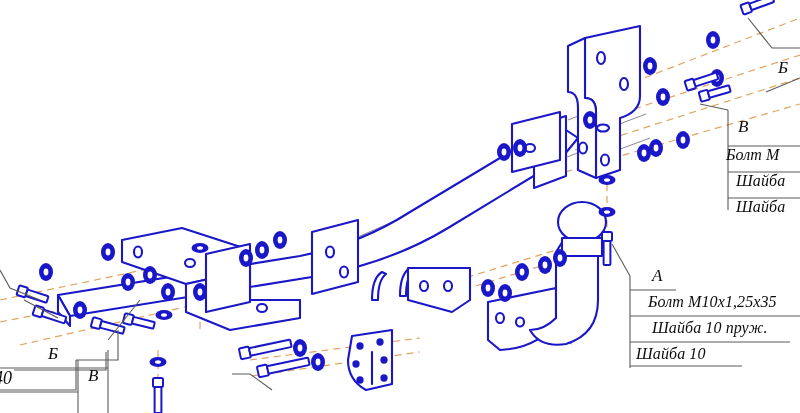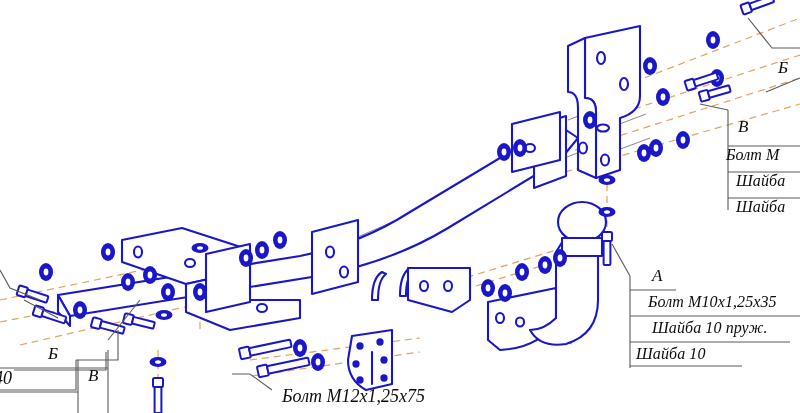--- a/index.html
+++ b/index.html
@@ -274,18 +274,17 @@
   <div class="lbl mark" style="left:738px;top:117px;">В</div>
   <div class="lbl spec" style="left:726px;top:146px;">Болт М</div>
   <div class="lbl spec" style="left:736px;top:172px;">Шайба</div>
   <div class="lbl spec" style="left:736px;top:198px;">Шайба</div>
 
   <div class="lbl mark" style="left:652px;top:266px;">А</div>
   <div class="lbl spec" style="left:636px;top:293px;margin-left:12px;">Болт М10х1,25х35</div>
   <div class="lbl spec" style="left:652px;top:319px;">Шайба 10 пруж.</div>
   <div class="lbl spec" style="left:636px;top:345px;text-align:right;">Шайба 10</div>
 
-  <div class="lbl big" style="left:282px;top:386px;">Болт М12х1,25х75</div>
 
   <div class="lbl mark" style="left:48px;top:344px;">Б</div>
   <div class="lbl mark" style="left:88px;top:366px;">В</div>
   <div class="lbl big" style="left:-6px;top:368px;">40</div>
 </div>
 
 </body></html>

